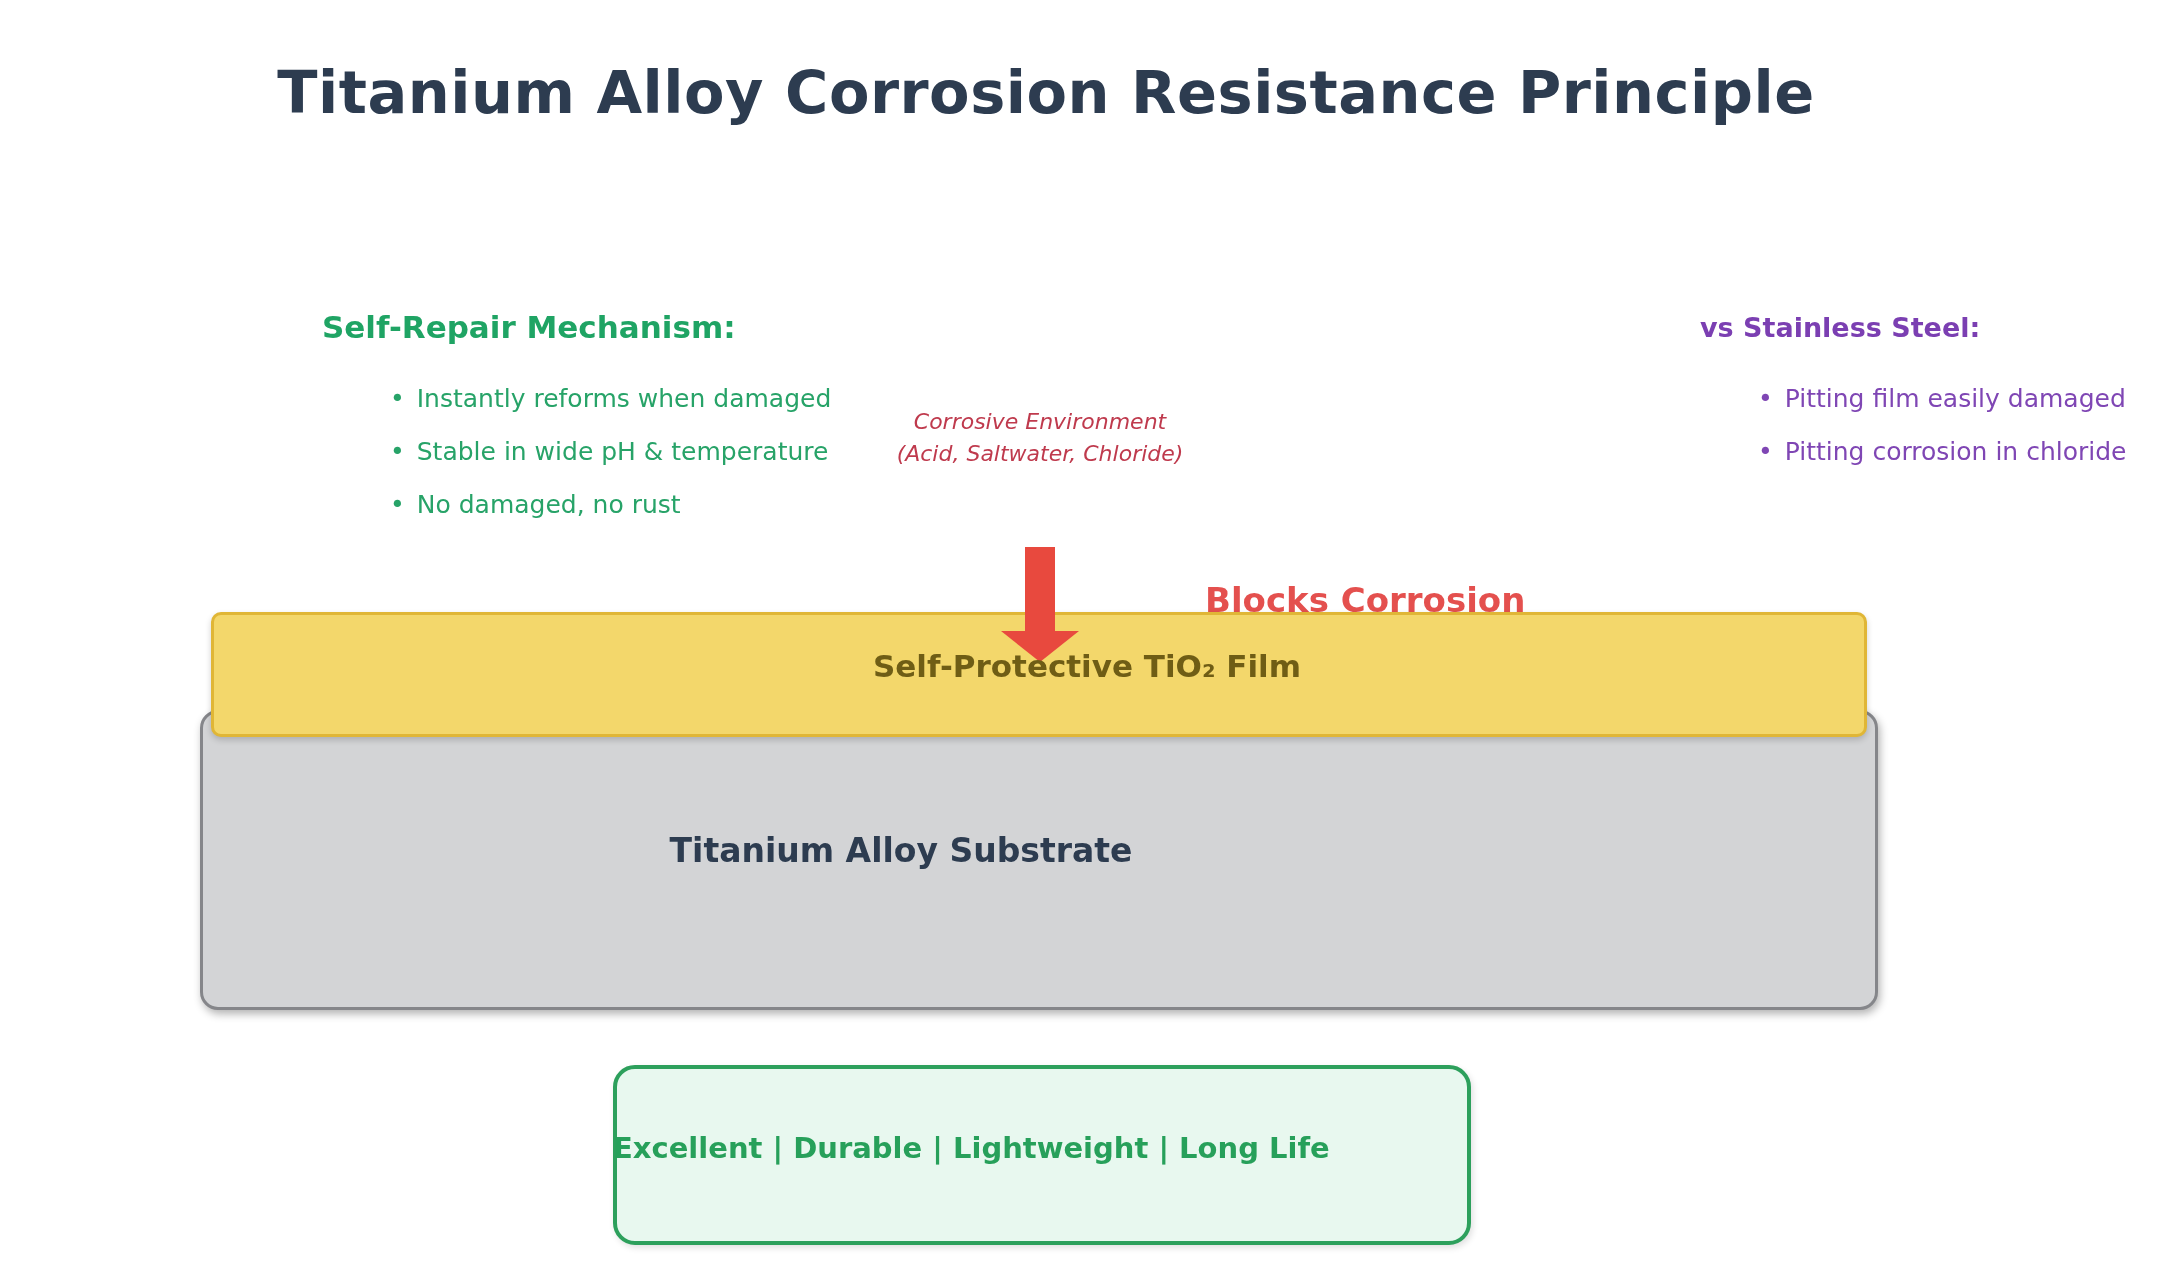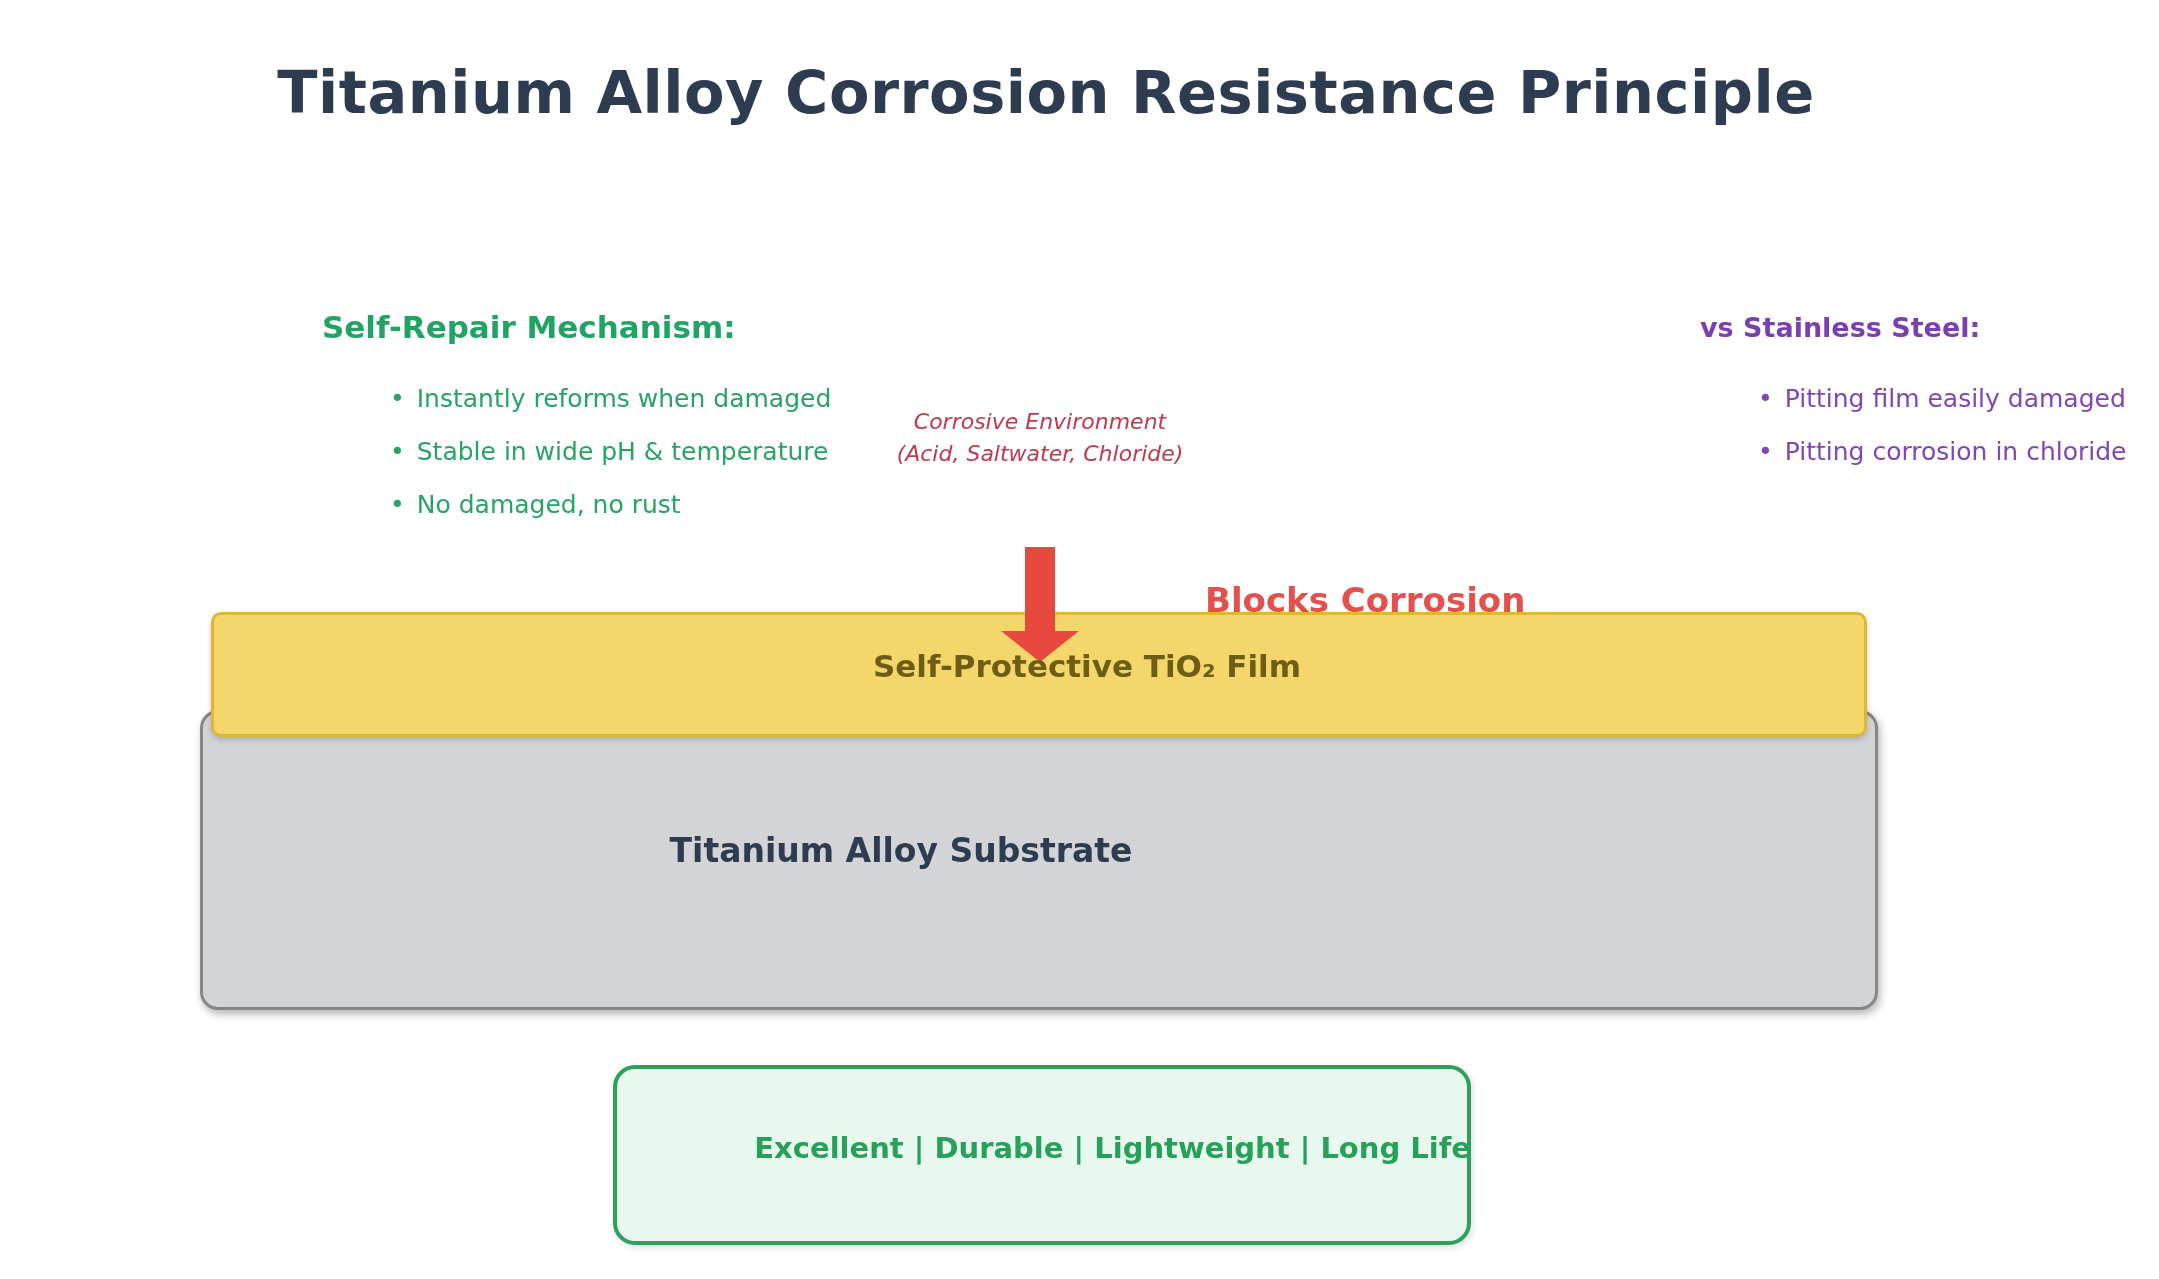--- a/index.html
+++ b/index.html
@@ -191,21 +191,21 @@
     box-sizing: border-box;
     box-shadow: 2px 3px 6px rgba(0,0,0,0.12);
     z-index: 1;
   }
   .summary-label {
     position: absolute;
     left: 613px;
     top: 1148px;
     width: 858px;
     transform: translateY(-50%);
-    text-align: right;
+    text-align: left;
     font-size: 29px;
     font-weight: bold;
     color: #27a05a;
     z-index: 2;
   }
 </style>
 </head>
 <body>
 
 <div class="canvas">

